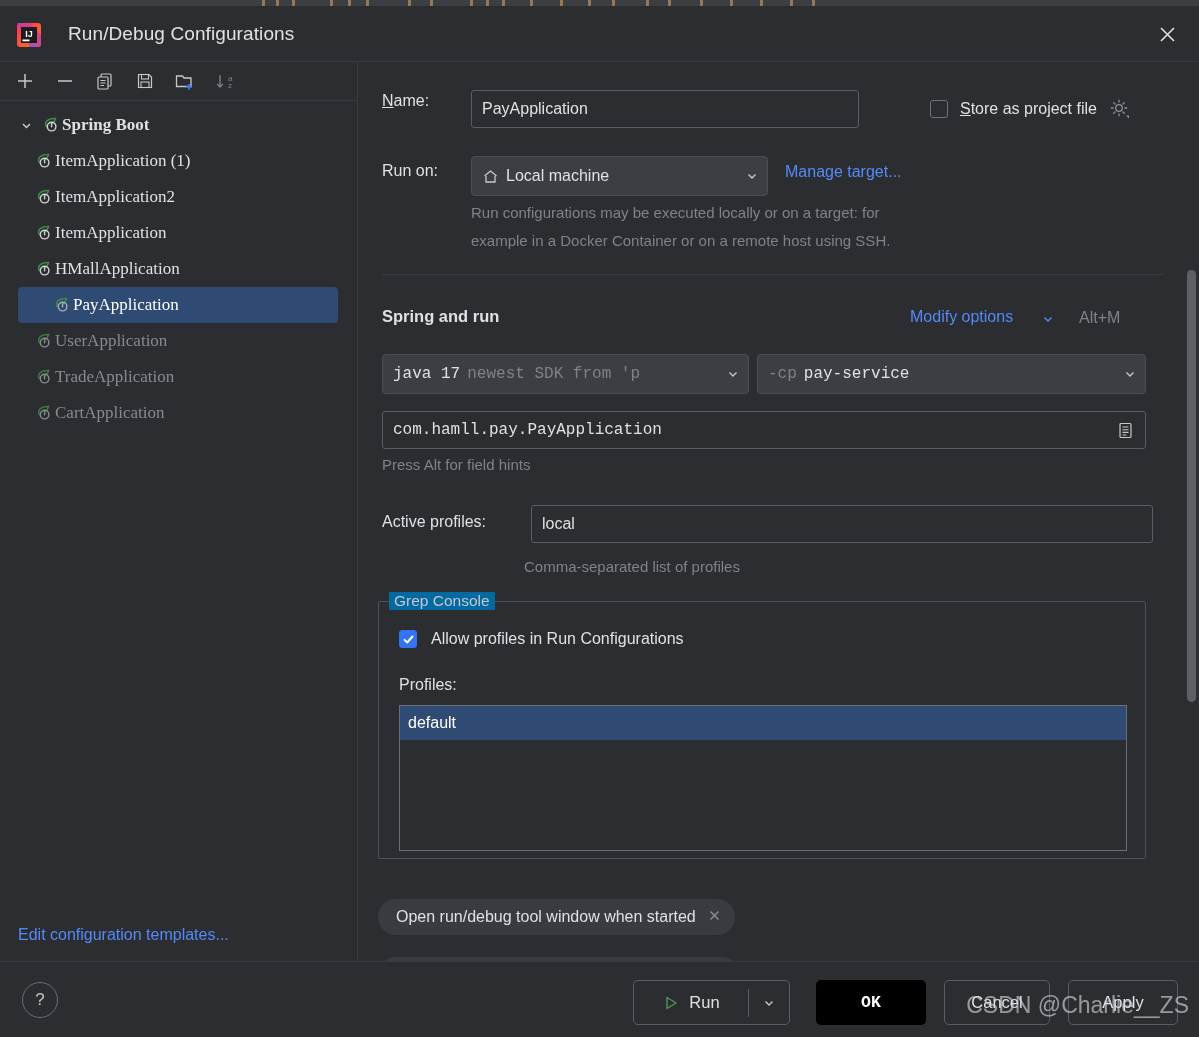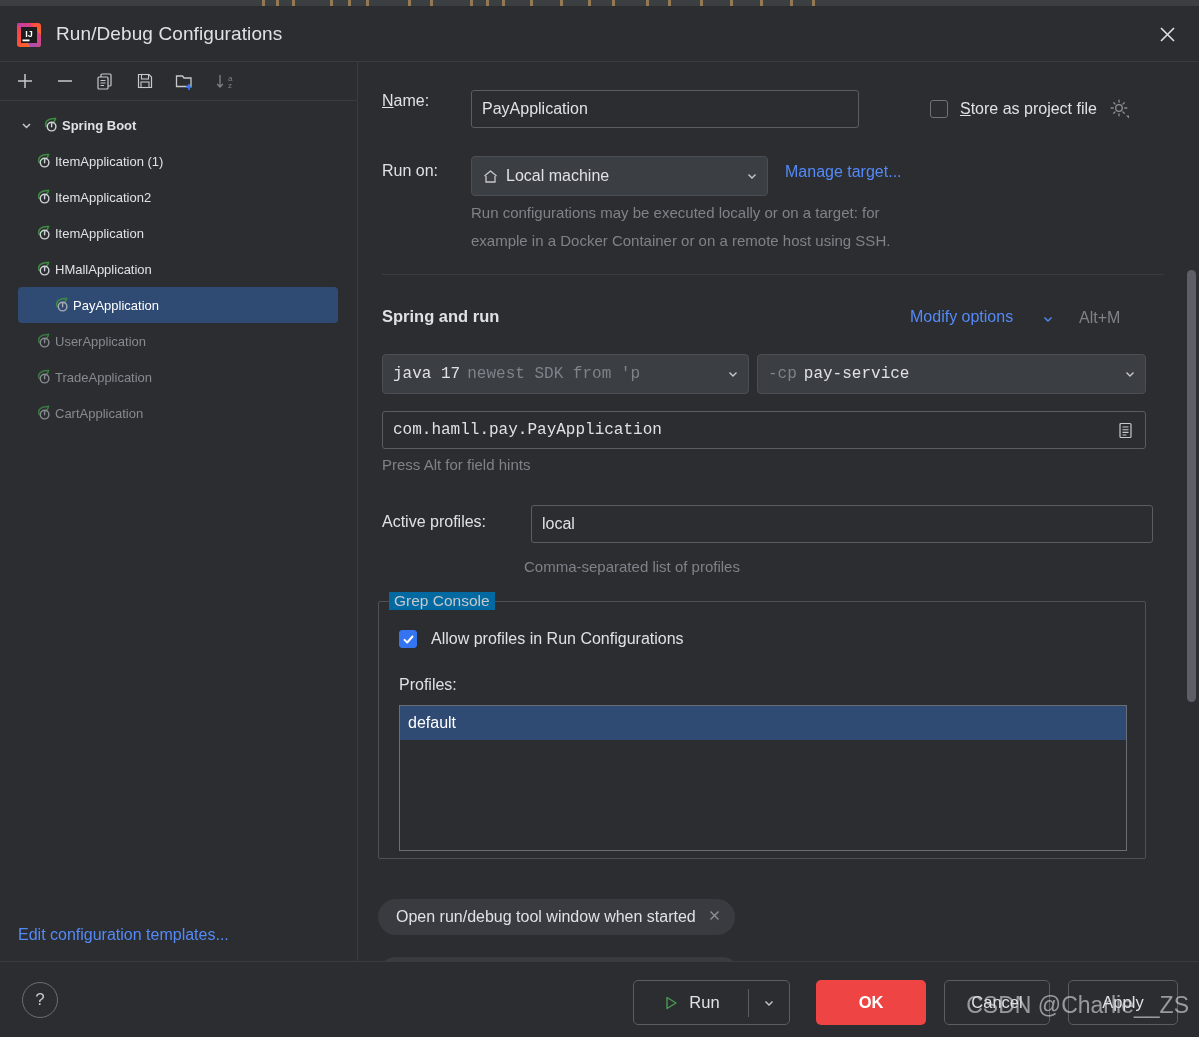--- a/index.html
+++ b/index.html
@@ -47,21 +47,21 @@
     background: #2b2d30;
     border-bottom: 1px solid #393b40;
   }
   .ij-logo {
     position: absolute;
     left: 16px; top: 16px;
     width: 26px; height: 26px;
   }
   .title-text {
     position: absolute;
-    left: 56px; top: 17px;
+    left: 68px; top: 17px;
     font-size: 19px;
     color: #dfe1e5;
     letter-spacing: .1px;
   }
   .close-btn {
     position: absolute;
     right: 10px; top: 10px;
     width: 44px; height: 36px;
     display: flex; align-items: center; justify-content: center;
     cursor: pointer;
@@ -120,23 +120,24 @@
     display: flex; align-items: center; justify-content: center;
     flex: 0 0 auto;
   }
   .spring-icon {
     width: 20px; height: 20px;
     margin-right: 2px;
     flex: 0 0 auto;
     display: block;
   }
   .tree-label {
-    font-size: 13px;
+    font-size: 17px;
     color: #dfe1e5;
     white-space: nowrap;
+    font-family: Liberation Serif, serif;
   }
   .tree-row.root .tree-label { font-weight: bold; }
   .tree-row.dim .tree-label { color: #868a91; }
   .tree-row.selected .tree-label { color: #ffffff; }
 
   .edit-templates {
     position: absolute;
     left: 18px; bottom: 18px;
     font-size: 16px;
     color: #548af7;
@@ -321,24 +322,25 @@
     font-size: 16.5px;
     cursor: pointer;
     box-sizing: border-box;
   }
   .btn-outline {
     background: #2b2d30;
     border: 1px solid #5a5d63;
     color: #dfe1e5;
   }
   .btn-primary {
-    background: #ef4444;
+    background: #000000;
     color: #ffffff;
     font-weight: bold;
     border: none;
+    font-family: Liberation Mono, monospace;
   }
   .run-split {
     position: absolute;
     top: 18px; left: 633px;
     width: 157px; height: 45px;
     border: 1px solid #5a5d63;
     border-radius: 5px;
     background: #2b2d30;
     display: flex;
     align-items: center;

